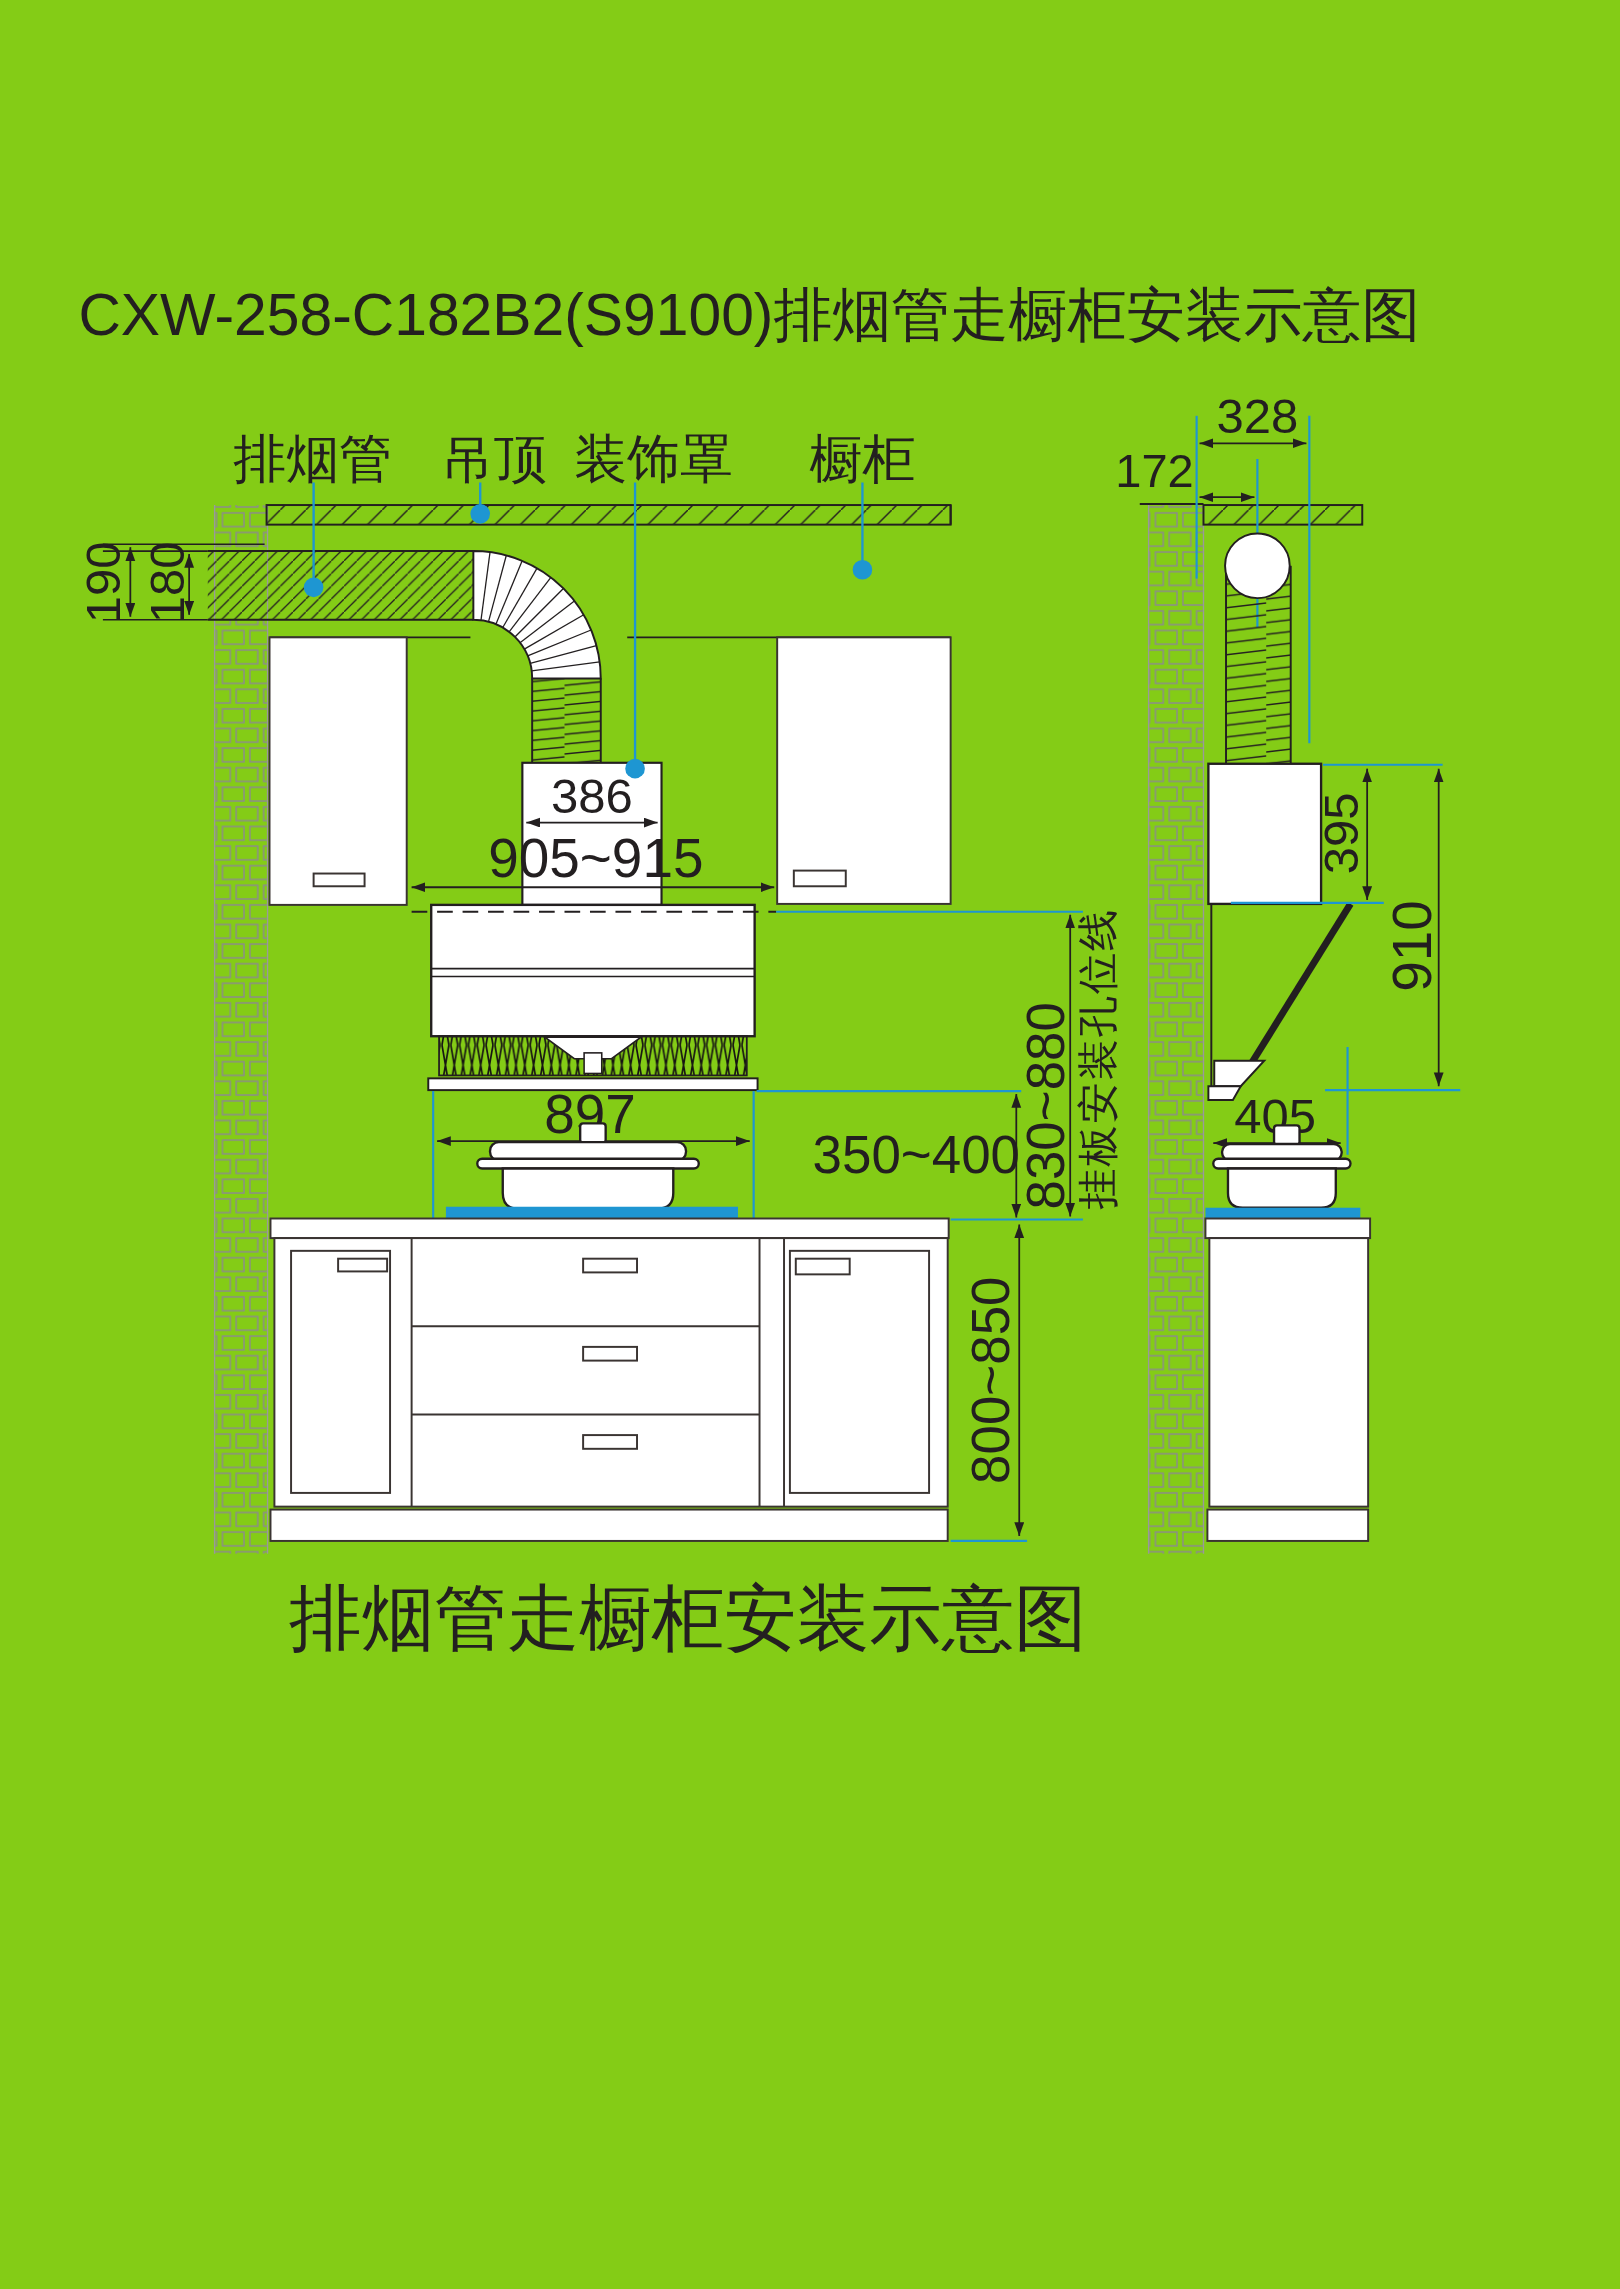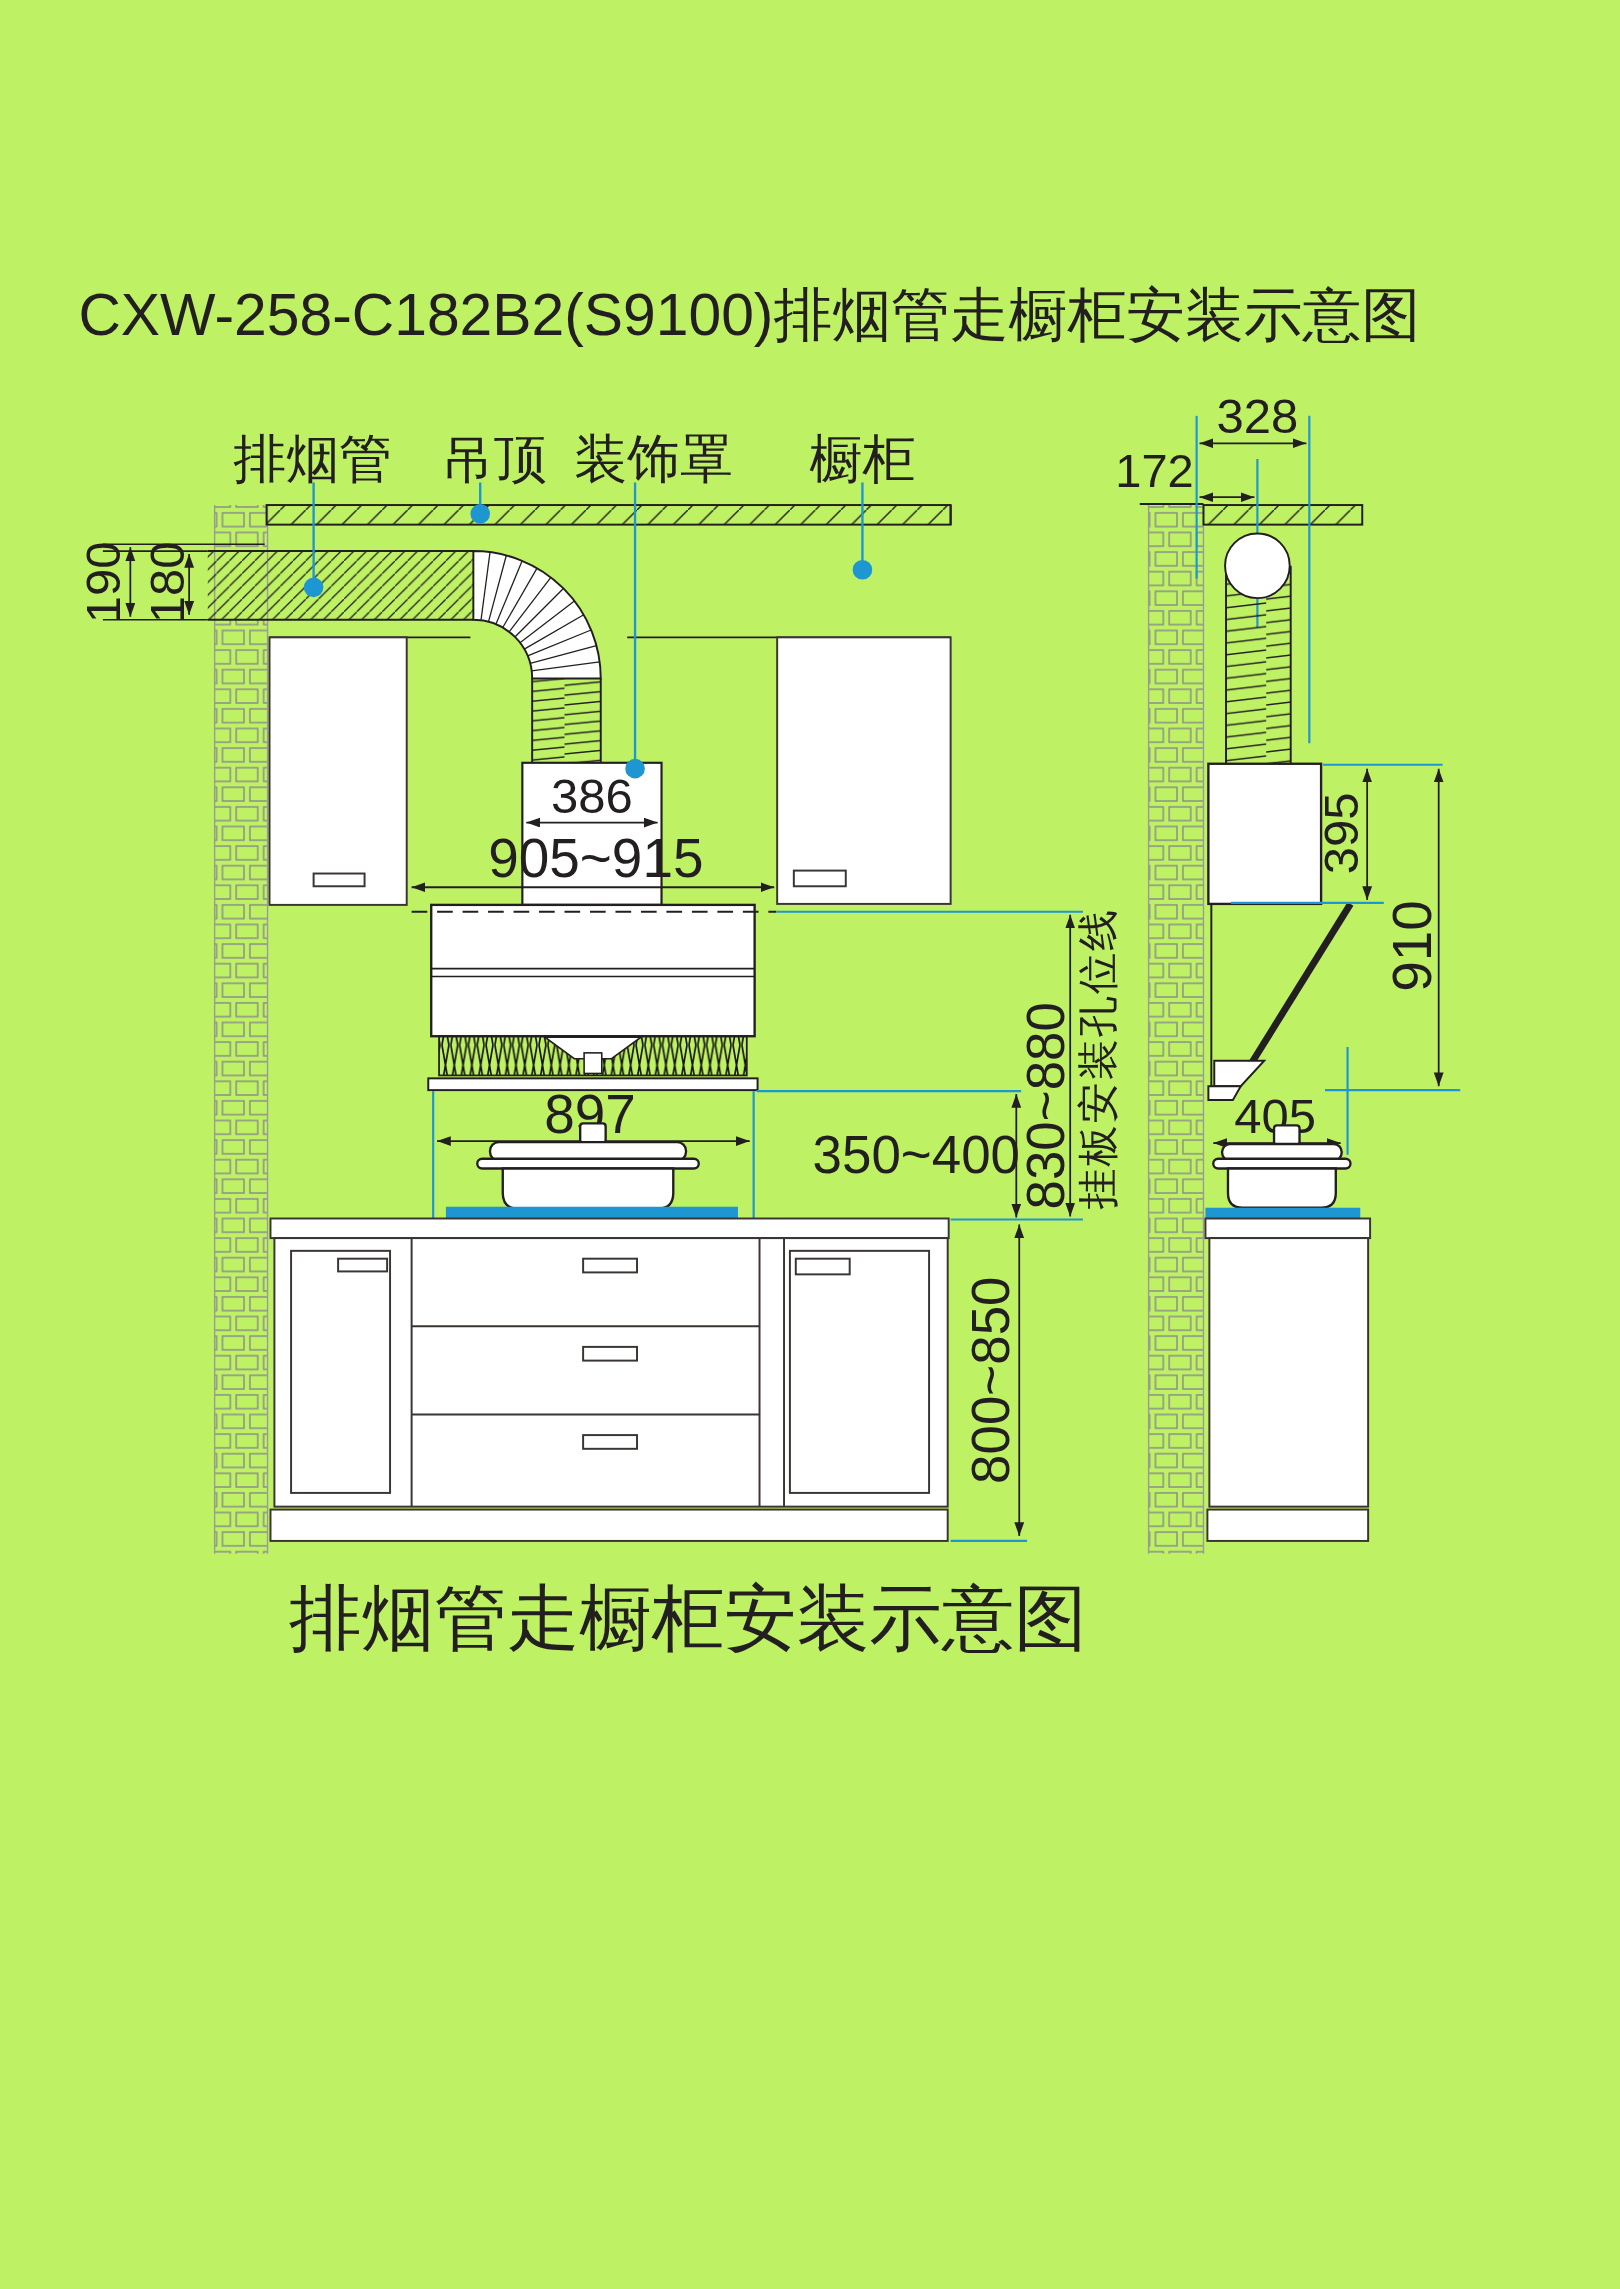--- a/index.html
+++ b/index.html
@@ -1,17 +1,17 @@
 <!DOCTYPE html>
 <html><head>
 <meta charset="utf-8">
 <style>
   html,body{margin:0;padding:0;background:#ffffff;}
   body{font-family:"Liberation Sans","DejaVu Sans",sans-serif;}
-  .page{width:1620px;height:2290px;position:relative;background:#bef264;margin:0 auto;}
+  .page{width:1620px;height:2290px;position:relative;background:#84cc16;margin:0 auto;}
   svg{display:block;}
   text{fill:#231f20;font-family:"Liberation Sans","DejaVu Sans",sans-serif;}
   .ink{stroke:#231f20;}
   .blue{stroke:#1e96d2;}
 </style>
 </head>
 <body>
 
 <div class="page">
 <svg width="1620" height="2290" viewBox="0 0 1653 2336">

